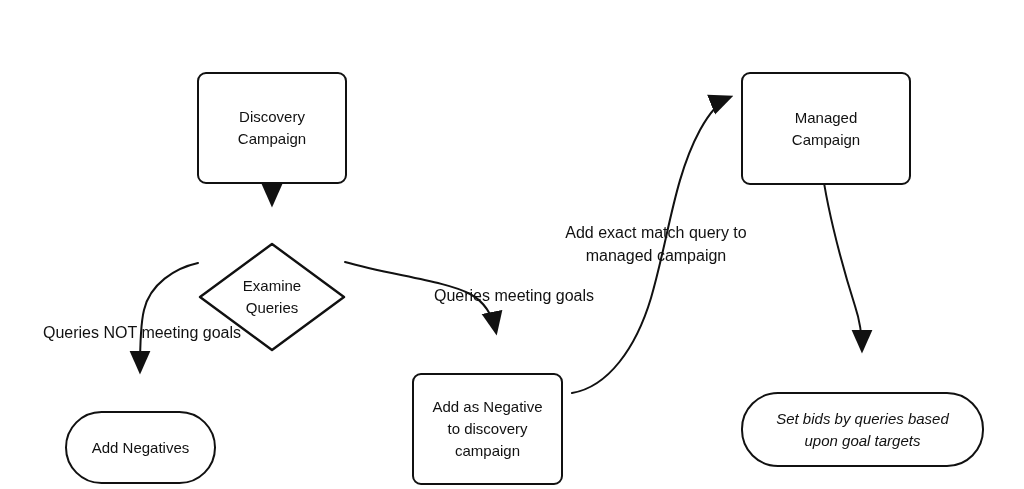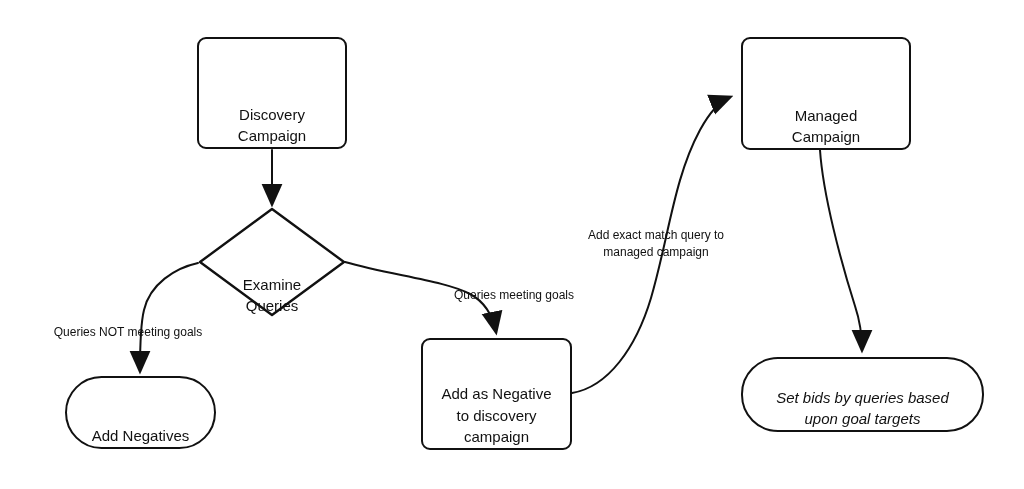--- a/index.html
+++ b/index.html
@@ -20,65 +20,66 @@
   }
   svg.connectors path.edge {
     fill: none;
     stroke: #111111;
     stroke-width: 2;
     stroke-linecap: round;
   }
   .node {
     position: absolute;
     display: flex;
-    align-items: flex-end;
+    align-items: center;
     justify-content: center;
     text-align: center;
     font-size: 15px;
     line-height: 1.45;
     background: #ffffff;
     box-sizing: border-box;
+    margin-top: 35px;
   }
   .rounded-rect {
     border: 2px solid #111111;
     border-radius: 9px;
   }
   .stadium {
     border: 2px solid #111111;
     border-radius: 37px;
   }
   .node-discovery   { left: 197px; top: 37px;  width: 150px; height: 112px; }
   .node-examine     { left: 198px; top: 207px; width: 148px; height: 110px; background: transparent; }
   .node-addneg      { left: 65px;  top: 376px; width: 151px; height: 73px;  }
-  .node-addasneg    { left: 421px; top: 338px; width: 151px; height: 112px; }
+  .node-addasneg    { left: 412px; top: 338px; width: 151px; height: 112px; }
   .node-managed     { left: 741px; top: 37px;  width: 170px; height: 113px; }
   .node-setbids     { left: 741px; top: 357px; width: 243px; height: 75px; font-style: italic;  }
 
   .node-examine svg.diamond {
     position: absolute;
     left: 0; top: 0;
     width: 148px; height: 110px;
   }
   .node-examine .node-label { position: relative; }
 
   .node-discovery .node-label { max-width: 92px; }
   .node-managed   .node-label { max-width: 92px; }
   .node-examine   .node-label { max-width: 78px; }
   .node-addasneg  .node-label { max-width: 126px; }
   .node-setbids   .node-label { max-width: 198px; }
 
   .edge-label {
     position: absolute;
-    font-size: 12px;
+    font-size: 16px;
     line-height: 1.45;
     text-align: center;
     transform: translate(-50%, -50%);
     white-space: nowrap;
   }
-  .edge-label-not      { left: 128px; top: 333px; text-align: right; }
+  .edge-label-not      { left: 142px; top: 333px; text-align: right; }
   .edge-label-meeting  { left: 482px; top: 296px; margin-left: 32px; }
   .edge-label-exact    { left: 656px; top: 244px; white-space: normal; width: 185px; }
 </style>
 </head>
 <body>
 
 <div class="canvas">
 
   <svg class="connectors">
     <defs>

